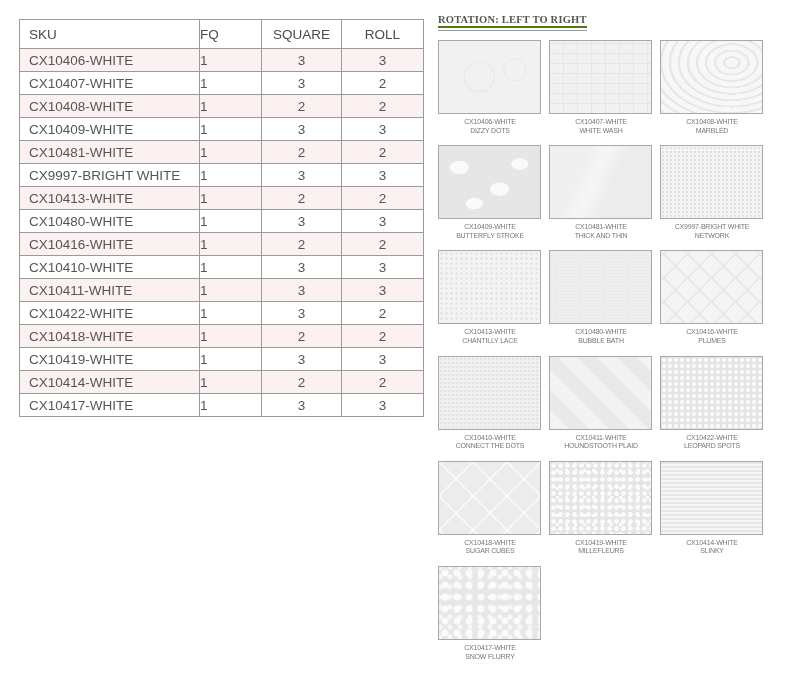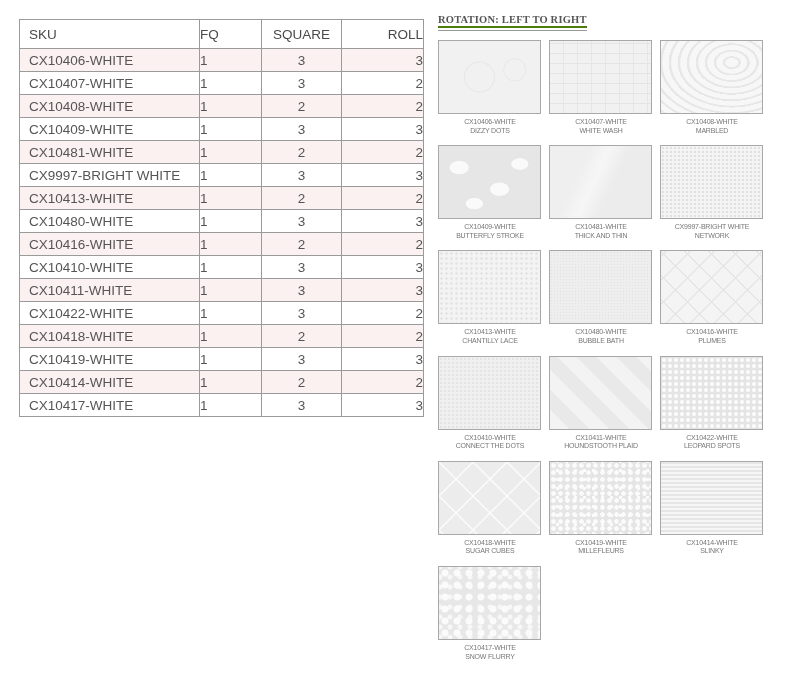--- a/index.html
+++ b/index.html
@@ -3,21 +3,21 @@
 <meta charset="utf-8">
 <style>
   html, body { margin: 0; padding: 0; background: #ffffff; }
   body { width: 794px; height: 683px; position: relative; overflow: hidden; font-family: "Liberation Sans", sans-serif; color: #4a4a4a; }
 
   .tbl { position: absolute; left: 19px; top: 19px; border-collapse: collapse; font-family: "Liberation Sans", sans-serif; }
   .tbl td { border: 1px solid #9a9a9a; padding: 0; height: 22px; font-size: 13.5px; color: #555; }
   .tbl .c-sku { width: 170px; padding-left: 9px; }
   .tbl .c-fq { width: 61px; text-align: left; }
   .tbl .c-sq { width: 79px; text-align: center; }
-  .tbl .c-roll { width: 81px; text-align: right; }
+  .tbl .c-roll { width: 81px; text-align: center; }
   .tbl tr.title td { height: 41px; font-weight: bold; font-size: 13.5px; color: #4a4a4a; vertical-align: middle; line-height: 17px; }
   .tbl tr.head td { height: 28px; font-weight: normal; color: #4a4a4a; }
   .tbl tr.alt td { background: #fcf1f1; }
 
   .rot-title { position: absolute; left: 438px; top: 14px; font-family: Liberation Serif, serif; font-weight: bold; font-size: 10.5px; letter-spacing: 0.2px; color: #555; padding-bottom: 1px; border-bottom: 2px solid #4d7c0f; }
   .rot-title::after { content: ""; position: absolute; left: 0; right: 0; bottom: -5px; border-bottom: 1px solid #9a9a9a; }
 
   .grid { position: absolute; left: 438px; top: 40px; width: 330px; }
   .swatch-cell { position: absolute; width: 104px; height: 100px; }
   .swatch { width: 101px; height: 72px; border: 1.5px solid #a8a8a8; background: #f1f1f1; position: relative; overflow: hidden; }

